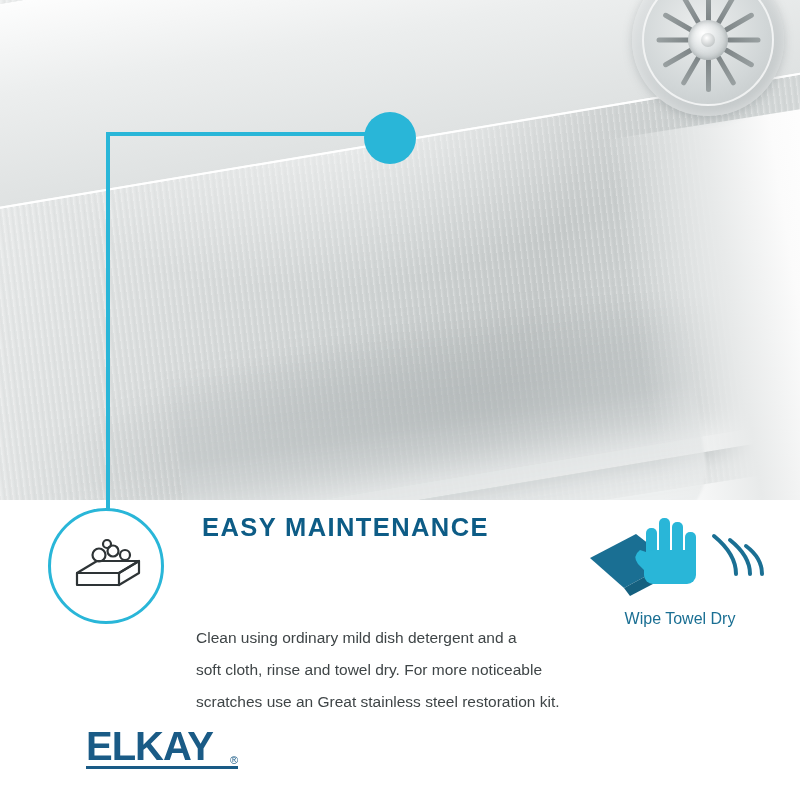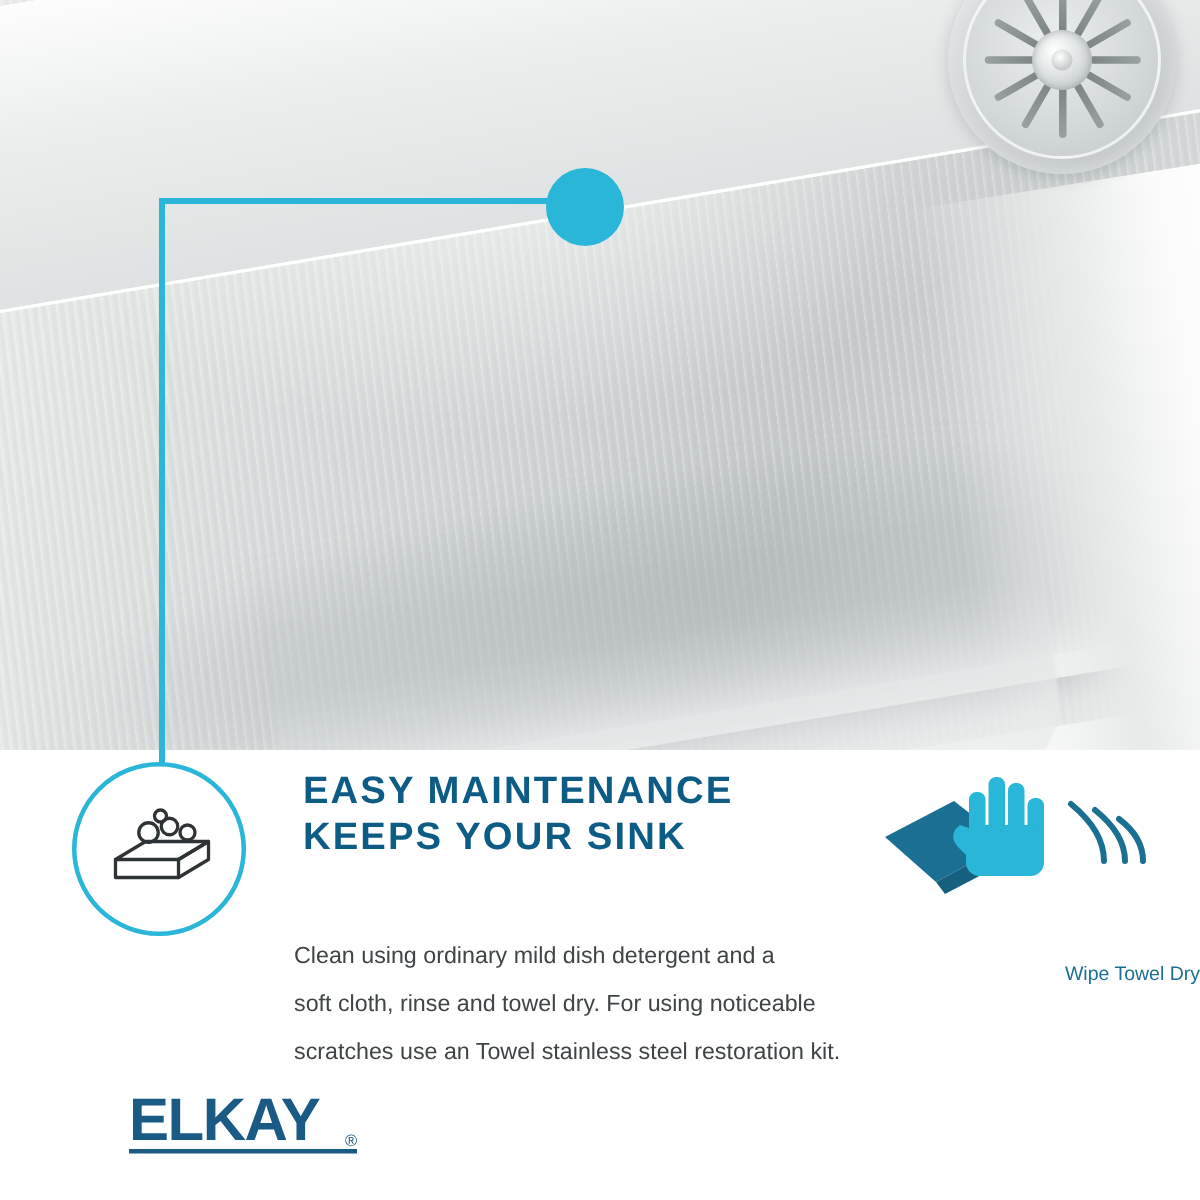--- a/index.html
+++ b/index.html
@@ -237,25 +237,25 @@
   .wipe-icon {
     position: absolute;
     left: 588px;
     top: 510px;
     width: 190px;
     height: 100px;
   }
   .wipe-caption {
     position: absolute;
     left: 560px;
-    top: 641px;
+    top: 610px;
     width: 240px;
-    text-align: right;
+    text-align: center;
     color: #1a6f93;
-    font-size: 13px;
+    font-size: 16px;
   }
 
   
   .logo {
     position: absolute;
     left: 46px;
     top: 728px;
     width: 180px;
     height: 42px;
     margin-left: 40px;
@@ -320,27 +320,26 @@
         <circle cx="48" cy="44" r="6.5"></circle>
         <circle cx="62" cy="40" r="5.5"></circle>
         <circle cx="74" cy="44" r="5"></circle>
         <circle cx="56" cy="33" r="4"></circle>
       </g>
     </svg>
   </div>
 
   <div class="headline">
     <div>Easy Maintenance</div>
-    <div>Keeps Your Sink</div>
   </div>
 
   <div class="body-copy">
     <div>Clean using ordinary mild dish detergent and a</div>
-    <div>soft cloth, rinse and towel dry. For using noticeable</div>
-    <div>scratches use an Towel stainless steel restoration kit.</div>
+    <div>soft cloth, rinse and towel dry. For more noticeable</div>
+    <div>scratches use an Great stainless steel restoration kit.</div>
   </div>
 
   <div class="wipe-icon">
     <svg width="190" height="100" viewBox="0 0 190 100">
 
       <path d="M2 48 L48 24 L84 52 L36 78 Z" fill="#1a6f93"></path>
       <path d="M36 78 L84 52 L84 64 L42 86 Z" fill="#15607f"></path>
 
       <g fill="#29b6d8">
         <rect x="58" y="18" width="11" height="40" rx="5"></rect>

